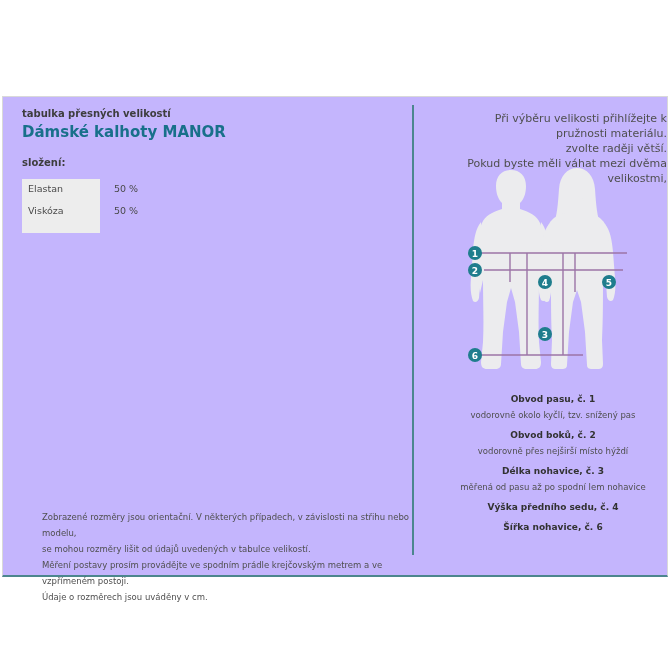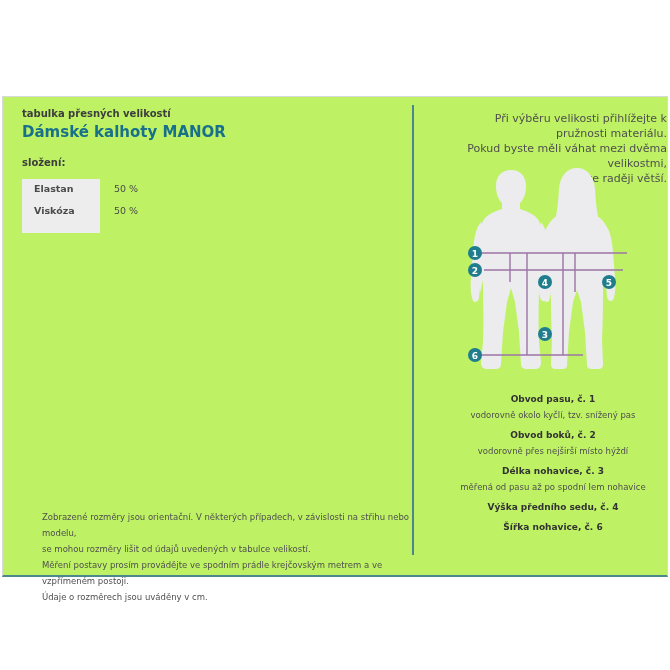--- a/index.html
+++ b/index.html
@@ -3,21 +3,21 @@
 <meta charset="utf-8">
 <style>
   * { margin:0; padding:0; box-sizing:border-box; }
   html,body {
     width:670px; height:670px; background:#ffffff; overflow:hidden;
     font-family:"DejaVu Sans", "Liberation Sans", sans-serif;
     -webkit-font-smoothing:antialiased;
   }
   .frame {
     position:absolute; left:2px; top:96px; width:666px; height:481px;
-    background:#bef264;
+    background:#c4b5fd;
     border:1px solid #d9d9d9;
     border-bottom:2px solid #4c868e;
   }
   
   .eyebrow {
     position:absolute; left:19px; top:11px;
     font-size:10px; font-weight:bold; color:#3d3d3d;
   }
   .product-title {
     position:absolute; left:19px; top:26px;
@@ -25,21 +25,21 @@
   }
   .composition-label {
     position:absolute; left:19px; top:60px;
     font-size:10px; font-weight:bold; color:#3d3d3d;
   }
   .composition-table { position:absolute; left:19px; top:82px; width:300px; }
   .comp-row { height:19px; margin-bottom:3px; position:relative; }
   .comp-material {
     position:absolute; left:0; top:0; width:78px; height:32px;
     background:#ededed; color:#4a4a4a; font-size:9.5px;
-    line-height:19px; padding-left:12px;font-weight:bold;
+    line-height:19px; padding-left:6px;
   }
   .comp-value {
     position:absolute; left:92px; top:0; height:19px;
     color:#4a4a4a; font-size:9.5px; line-height:19px;text-align:right;
   }
   .note {
     position:absolute; left:3px; top:412px; width:385px;
     font-size:8.5px; color:#4f4f4f; line-height:16px;margin-left:36px;
   }
   
@@ -92,22 +92,22 @@
     <div>Zobrazené rozměry jsou orientační. V některých případech, v závislosti na střihu nebo modelu,</div>
     <div>se mohou rozměry lišit od údajů uvedených v tabulce velikostí.</div>
     <div>Měření postavy prosím provádějte ve spodním prádle krejčovským metrem a ve vzpřímeném postoji.</div>
     <div>Údaje o rozměrech jsou uváděny v cm.</div>
   </div>
 
   <div class="divider"></div>
 
   <div class="intro">
     <div>Při výběru velikosti přihlížejte k pružnosti materiálu.</div>
+    <div>zvolte raději větší.</div>
     <div>Pokud byste měli váhat mezi dvěma velikostmi,</div>
-    <div>zvolte raději větší.</div>
   </div>
 
   <svg class="diagram" viewBox="0 0 220 215">
 
     <g>
       <path class="sil" d="M36,60 C31,66 29,76 28,88 L26,116 C25,126 26,134 28,139 C30,141 33,140 34,136 L36,110 L38,80 Z"></path>
       <path class="sil" d="M96,60 C101,66 103,76 104,88 L106,116 C107,126 106,134 104,139 C102,141 99,140 98,136 L96,110 L94,80 Z"></path>
       <path class="sil" d="M66,8 C57,8 51,14 51,24 C51,31 53,37 57,41 L57,47 C47,50 40,54 37,61 C34,68 33,78 33,90 L33,112 C33,120 34,126 35,131 L38,118 C38,140 39,160 38,180 L36,200 C36,205 38,207 42,207 L50,207 C54,207 56,205 56,202 L58,170 L62,140 L66,126 L70,140 L74,170 L76,202 C76,205 78,207 82,207 L90,207 C94,207 96,205 96,200 L94,180 C93,160 94,140 94,118 L97,131 C98,126 99,120 99,112 L99,90 C99,78 98,68 95,61 C92,54 85,50 75,47 L75,41 C79,37 81,31 81,24 C81,14 75,8 66,8 Z"></path>
     </g>
 

